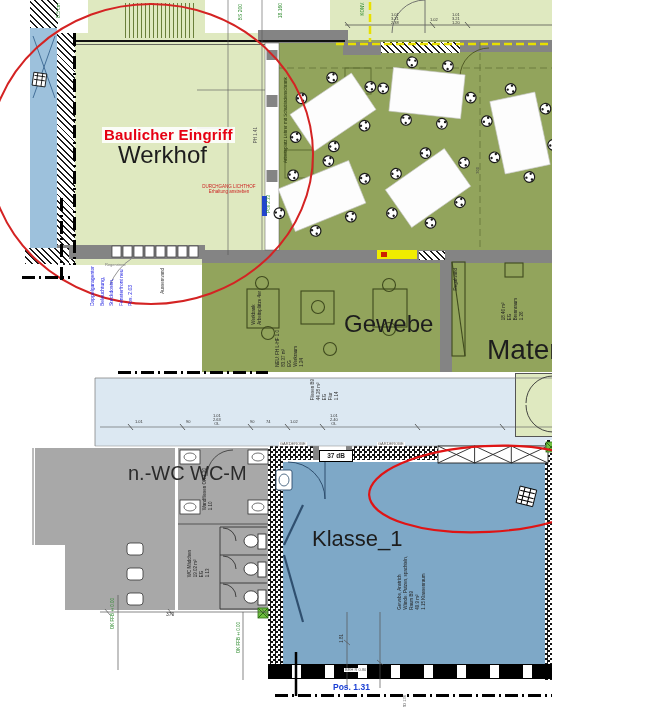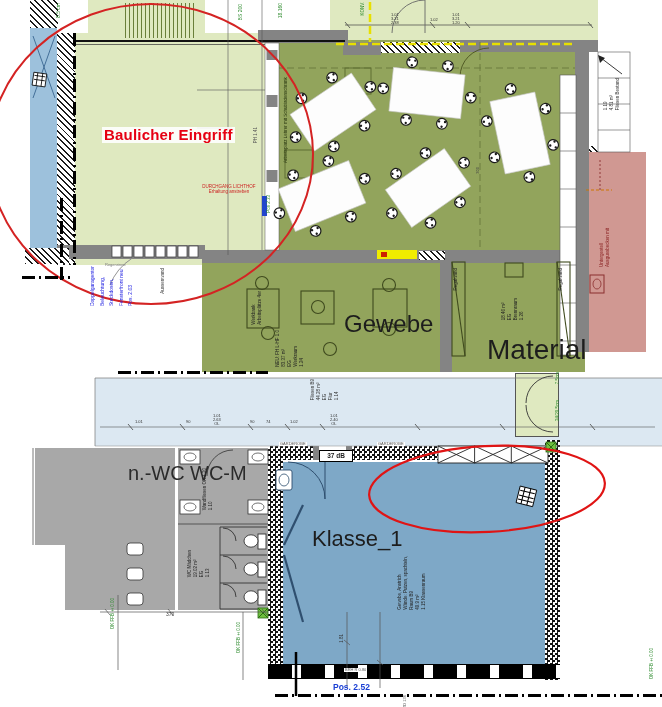--- a/index.html
+++ b/index.html
@@ -1,16 +1,16 @@
 <!DOCTYPE html>
 <html><head>
 <meta charset="utf-8">
 <style>
   html,body{margin:0;padding:0;background:#fff;}
-  #canvas{position:relative;width:662px;height:707px;background:#fff;overflow:hidden;
+  #canvas{position:relative;width:552px;height:707px;background:#fff;overflow:hidden;
           font-family:"Liberation Sans",sans-serif;color:#1d1d1d;}
   .abs{position:absolute;}
   .lbl{position:absolute;white-space:nowrap;z-index:30;line-height:1.05;}
   .v{writing-mode:vertical-rl;transform:rotate(180deg);}
   .vgrp{position:absolute;display:flex;flex-direction:row;gap:1px;z-index:30;line-height:1.1;}
   .room{position:absolute;z-index:1;}
   .wall{position:absolute;background:#848484;z-index:2;}
   .hatch{position:absolute;z-index:2;background:repeating-linear-gradient(45deg,#1b1b1b 0 1.4px,#ffffff 1.4px 4.5px);}
   .checker{position:absolute;z-index:2;background:repeating-conic-gradient(#141414 0% 25%,#ffffff 0% 50%) 0 0/5px 5px;}
   .dashwall{position:absolute;z-index:3;background:repeating-linear-gradient(90deg,#000 0 24px,#fff 24px 33px);}
@@ -482,20 +482,21 @@
       <line x1="118" y1="595" x2="118" y2="670"></line>
         <line x1="243" y1="612" x2="243" y2="680"></line>
     </g>
     <line x1="296" y1="652" x2="296" y2="696" stroke="#000" stroke-width="2.5"></line>
 
     <ellipse cx="151" cy="154" rx="162" ry="150" fill="none" stroke="#d42323" stroke-width="2"></ellipse>
     <ellipse cx="487" cy="489" rx="118" ry="43" fill="none" stroke="#e01414" stroke-width="2.2" transform="rotate(-3 487 489)"></ellipse>
   </svg>
 
   <div class="lbl" style="left:102px;top:127px;font-size:15px;font-weight:bold;color:#e60012;background:rgba(255,255,255,.88);padding:0 2px;letter-spacing:.2px;">Baulicher Eingriff</div>
+  <div class="lbl" style="left:118px;top:142px;font-size:24px;">Werkhof</div>
   <div class="lbl" style="left:344px;top:311px;font-size:24px;">Gewebe</div>
   <div class="lbl" style="left:487px;top:335px;font-size:28px;">Material</div>
   <div class="lbl" style="left:198px;top:185px;width:62px;text-align:center;font-size:4.5px;color:#c22;white-space:normal;">
     <div>DURCHGANG LICHTHOF</div>
     <div>Erhaltung anstreben</div>
   </div>
   <div class="lbl v micro" style="left:284px;top:48px;height:115px;overflow:hidden;color:#27350f;">Arbeitsplatz Lehrer mit Schubladenschrank</div>
   <div class="vgrp" style="left:604px;top:78px;font-size:4.5px;color:#333;">
     <div class="v">1.19</div>
     <div class="v">4.81 m²</div>
@@ -578,21 +579,21 @@
   <div class="vgrp" style="left:203px;top:468px;font-size:4.5px;color:#222;">
     <div class="v">Wandfliesen OK 1.20</div>
     <div class="v">1.10</div>
   </div>
   <div class="lbl" style="left:279px;top:442px;font-size:4px;color:#555;background:#fff;padding:0 1px;">GARDEROBE</div>
   <div class="lbl" style="left:377px;top:442px;font-size:4px;color:#555;background:#fff;padding:0 1px;">GARDEROBE</div>
   <div class="lbl" style="left:319px;top:450px;width:32px;height:10px;background:#fff;border:1px solid #000;font-size:6.5px;font-weight:bold;text-align:center;line-height:10px;z-index:31;">37 dB</div>
   <div class="lbl" style="left:166px;top:612px;font-size:5px;color:#333;">370</div>
   <div class="lbl v" style="left:340px;top:634px;font-size:4.5px;color:#333;">1.81</div>
   <div class="lbl" style="left:344px;top:668px;font-size:4px;color:#555;background:#fff;padding:0 1px;z-index:31;">BRH R 0.80</div>
-  <div class="lbl" style="left:333px;top:683px;font-size:8.5px;font-weight:bold;color:#1a3fd4;">Pos. 2.52</div>
+  <div class="lbl" style="left:333px;top:683px;font-size:8.5px;font-weight:bold;color:#1a3fd4;">Pos. 1.31</div>
   <div class="lbl v" style="left:403px;top:695px;font-size:4px;color:#555;">TD 136</div>
   <div class="lbl v green" style="left:556px;top:372px;font-size:4.5px;">7.5cm</div>
   <div class="lbl v green" style="left:556px;top:400px;font-size:4.5px;">24/29.5cm</div>
   <div class="lbl v green" style="left:111px;top:598px;font-size:4.5px;">OK FFB ±0.00</div>
   <div class="lbl v green" style="left:237px;top:622px;font-size:4.5px;">OK FFB ±0.00</div>
   <div class="lbl v green" style="left:650px;top:648px;font-size:4.5px;">OK FFB ±0.00</div>
   <div class="lbl" style="left:135px;top:420px;font-size:4px;color:#333;">1.01</div>
   <div class="lbl" style="left:186px;top:420px;font-size:4px;color:#333;">90</div>
   <div class="lbl" style="left:213px;top:414px;font-size:4px;text-align:center;color:#333;">
     <div>1.01</div>

